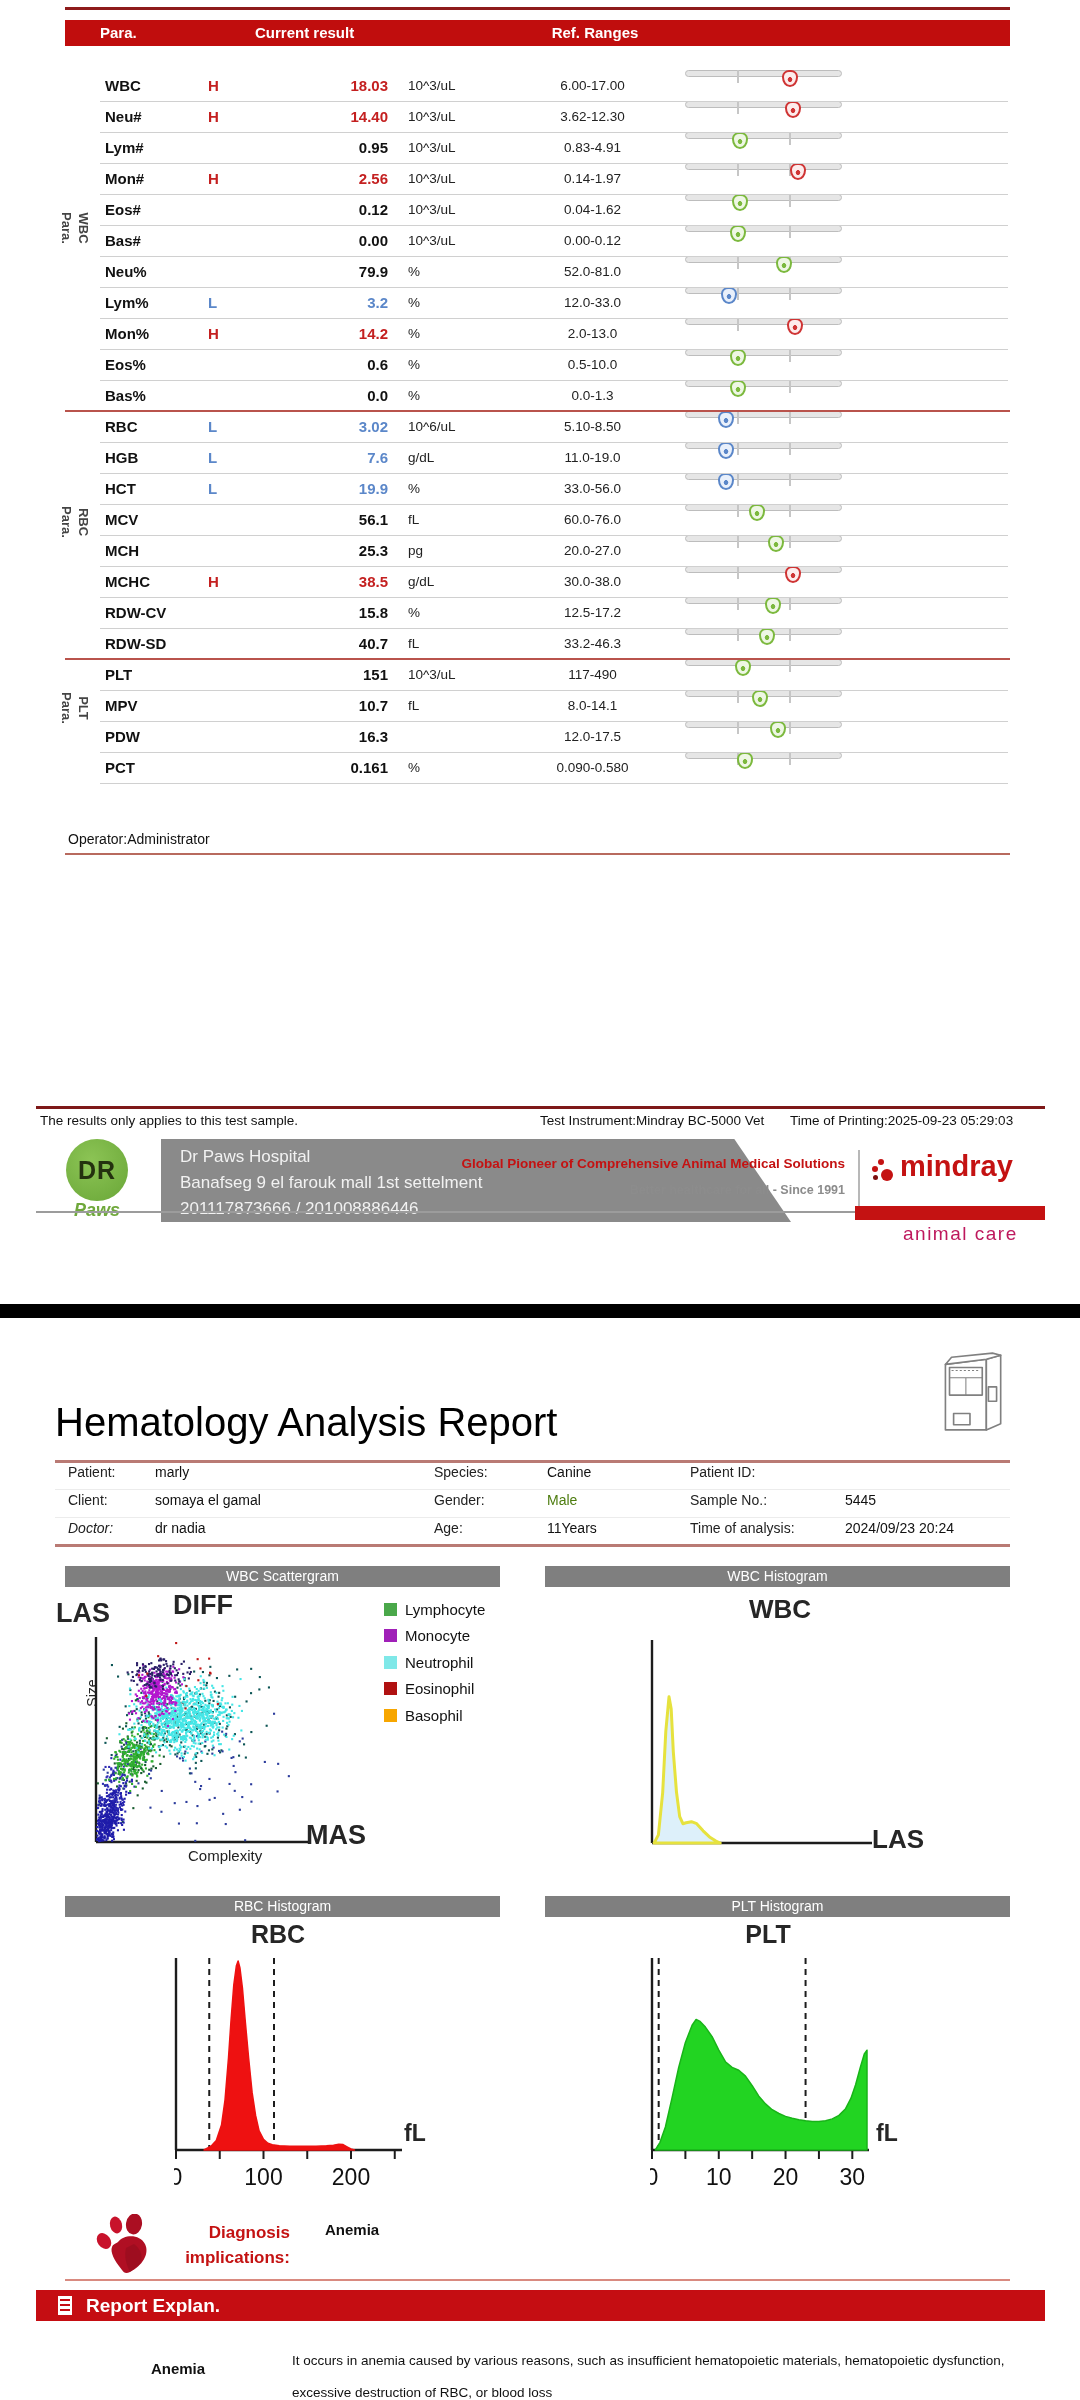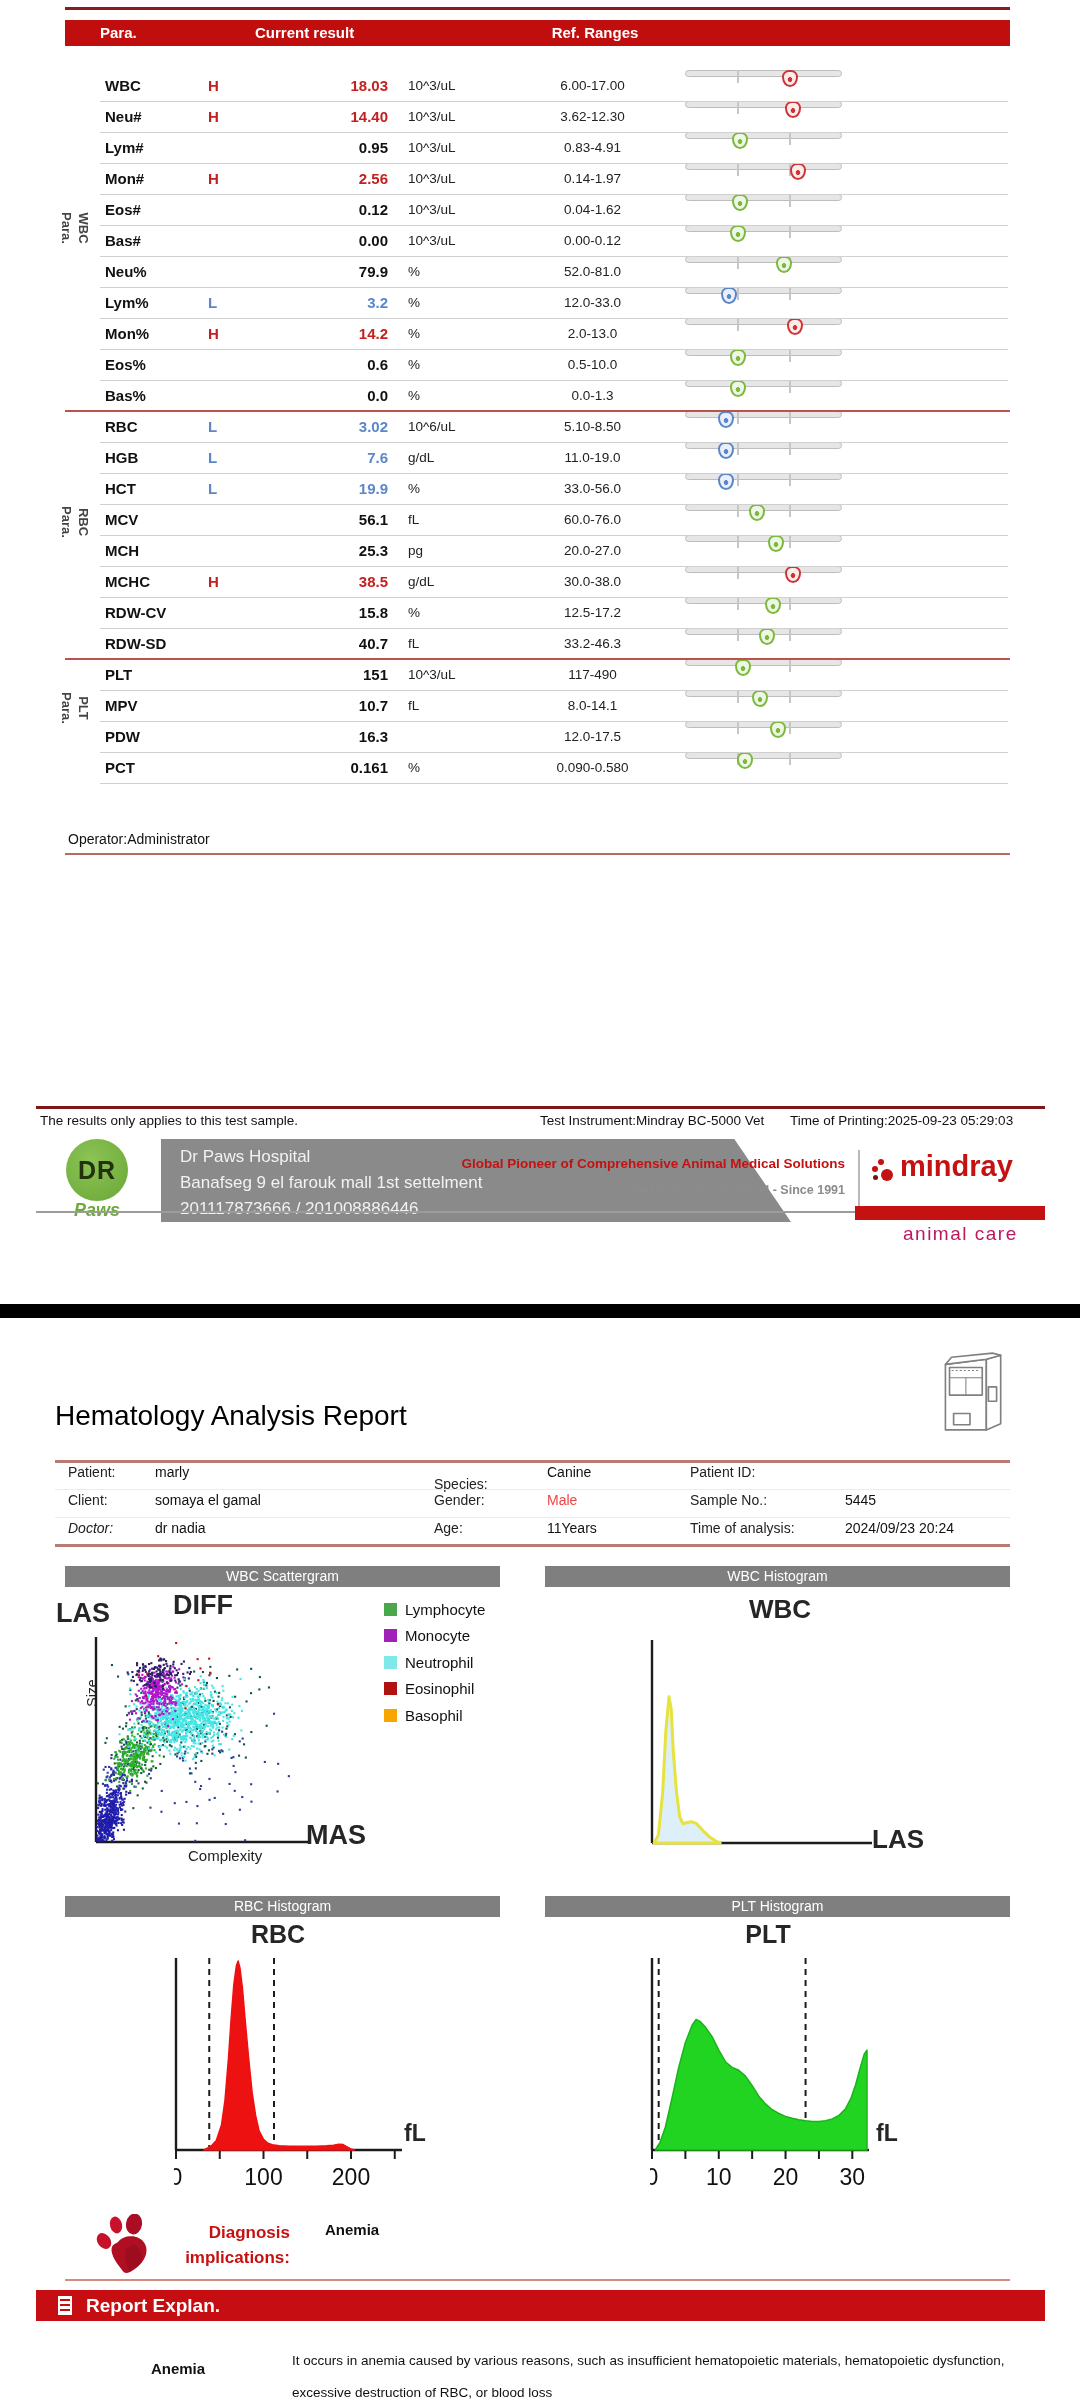--- a/index.html
+++ b/index.html
@@ -375,34 +375,34 @@
       <rect x="12" y="21" width="32" height="27"></rect>
       <rect x="16" y="66" width="16" height="11"></rect>
       <rect x="50" y="40" width="8" height="14"></rect>
     </g>
     <g stroke="#808080" stroke-width="1">
       <path d="M12,31 h32 M28,31 v17"></path>
       <path d="M14,24 h2 M18,24 h2 M22,24 h2 M26,24 h2 M30,24 h2 M34,24 h2 M38,24 h2"></path>
     </g>
   </svg>
 
-  <div class="abs" style="left:55px;top:1400px;font-size:28px;color:#000">Hematology Analysis Report</div>
+  <div class="abs" style="left:55px;top:1400px;font-size:40px;color:#000">Hematology Analysis Report</div>
   <div class="abs" style="left:55px;top:1460px;width:955px;height:3px;background:#b97a74"></div>
 
   <div id="info-layer">
       <div class="infocell abs" style="left: 68px; top: 1458px; color: rgb(34, 34, 34);">Patient:</div>
       <div class="infocell abs" style="left: 155px; top: 1458px; color: rgb(17, 17, 17);">marly</div>
-      <div class="infocell abs" style="left: 434px; top: 1458px; color: rgb(34, 34, 34); margin-top: 12px;">Species:</div>
+      <div class="infocell abs" style="left: 434px; top: 1458px; color: rgb(34, 34, 34);">Species:</div>
       <div class="infocell abs" style="left: 547px; top: 1458px; color: rgb(17, 17, 17);">Canine</div>
       <div class="infocell abs" style="left: 690px; top: 1458px; color: rgb(34, 34, 34);">Patient ID:</div>
       <div class="infocell abs" style="left: 845px; top: 1458px; color: rgb(17, 17, 17);"></div>
       <div class="infocell abs" style="left: 68px; top: 1486px; color: rgb(34, 34, 34);">Client:</div>
       <div class="infocell abs" style="left: 155px; top: 1486px; color: rgb(17, 17, 17);">somaya el gamal</div>
       <div class="infocell abs" style="left: 434px; top: 1486px; color: rgb(34, 34, 34);">Gender:</div>
-      <div class="infocell abs" style="left: 547px; top: 1486px; color: #ef4444;">Male</div>
+      <div class="infocell abs" style="left: 547px; top: 1486px; color: #4d7c0f;">Male</div>
       <div class="infocell abs" style="left: 690px; top: 1486px; color: rgb(34, 34, 34);">Sample No.:</div>
       <div class="infocell abs" style="left: 845px; top: 1486px; color: rgb(17, 17, 17);">5445</div>
       <div class="infocell abs" style="left: 68px; top: 1514px; color: rgb(34, 34, 34); font-style: italic;">Doctor:</div>
       <div class="infocell abs" style="left: 155px; top: 1514px; color: rgb(17, 17, 17);">dr nadia</div>
       <div class="infocell abs" style="left: 434px; top: 1514px; color: rgb(34, 34, 34);">Age:</div>
       <div class="infocell abs" style="left: 547px; top: 1514px; color: rgb(17, 17, 17);">11Years</div>
       <div class="infocell abs" style="left: 690px; top: 1514px; color: rgb(34, 34, 34);">Time of analysis:</div>
       <div class="infocell abs" style="left: 845px; top: 1514px; color: rgb(17, 17, 17);">2024/09/23 20:24</div>
     </div>
   <div class="abs" style="left:55px;top:1489px;width:955px;height:1px;background:#ececec"></div>

